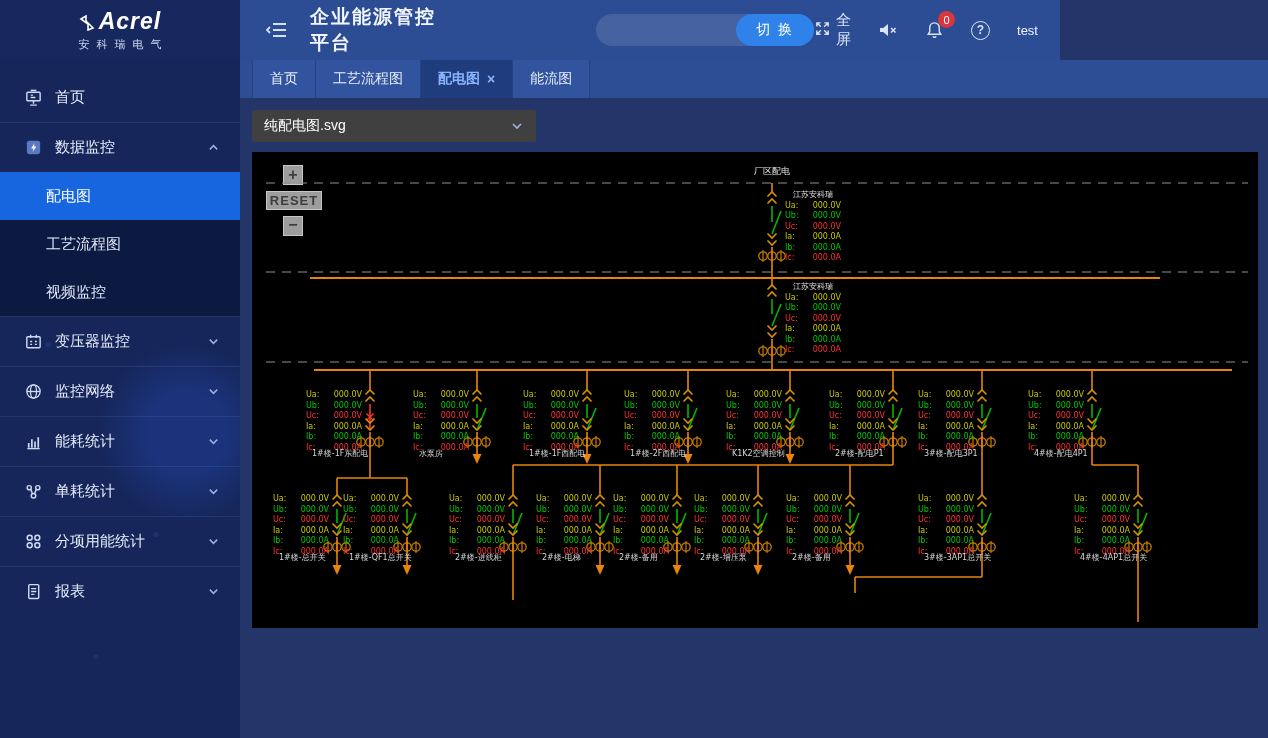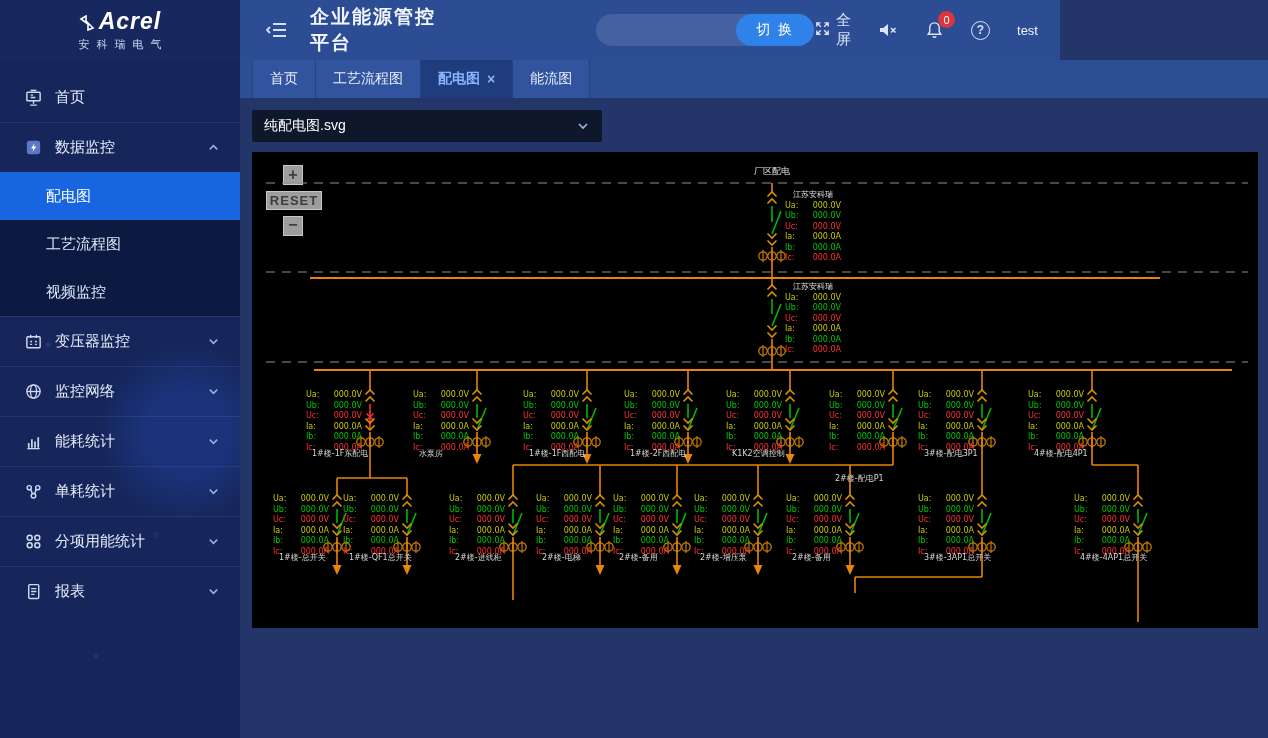--- a/index.html
+++ b/index.html
@@ -53,21 +53,21 @@
   .sub-item.active { background:#1766df; color:#fff; }
 
   
   .main { position:absolute; left:240px; top:60px; width:1028px; height:678px; background:#243569; }
   .tabbar { position:absolute; left:0; top:0; width:1028px; height:38px; background:#2d4e94; display:flex; }
   .tab { height:38px; display:flex; align-items:center; padding:0 17px; font-size:14px;
          color:#e8eefc; background:#32549e; border-right:1px solid #27437f; cursor:pointer; gap:7px; }
   .tab.first { margin-left:12px; border-left:1px solid #27437f; }
   .tab.active { background:#1f3d7d; color:#8ab4ff; font-weight:bold; }
   .tab .close { font-size:14px; color:#8ab4ff; cursor:pointer; }
-  .file-select { position:absolute; left:12px; top:50px; width:350px; height:32px; background:#0f172a;
+  .file-select { position:absolute; left:12px; top:50px; width:284px; height:32px; background:#404040;
                  border-radius:2px; display:flex; align-items:center; padding:10px 12px; cursor:pointer; }
   .file-select .val { color:#fff; font-size:14px; flex:1; }
   .file-select .dd { color:#9db4e6; display:flex; }
 
   
   .canvas { position:absolute; left:12px; top:92px; width:1006px; height:476px; background:#000; overflow:hidden; }
   .canvas svg { position:absolute; left:0; top:0; }
   .ctext { position:absolute; font:8px "DejaVu Sans",sans-serif; color:#d6d6d6; white-space:nowrap; }
   .ctitle { width:120px; text-align:center; font-size:9px; color:#e2e2e2; }
   .read { position:absolute; width:56px; }
@@ -781,21 +781,21 @@
         </div>
         <div class="rl pb">
           <span>Ib:</span>
           <span>000.0A</span>
         </div>
         <div class="rl pc">
           <span>Ic:</span>
           <span>000.0A</span>
         </div>
       </div>
-      <div class="nlabel" style="left: 583px; top: 296px; margin-top: 25px;">2#楼-配电P1</div>
+      <div class="nlabel" style="left: 583px; top: 296px;">2#楼-配电P1</div>
       <div class="read" style="left: 666px; top: 238px;">
         <div class="rl pa">
           <span>Ua:</span>
           <span>000.0V</span>
         </div>
         <div class="rl pb">
           <span>Ub:</span>
           <span>000.0V</span>
         </div>
         <div class="rl pc">

